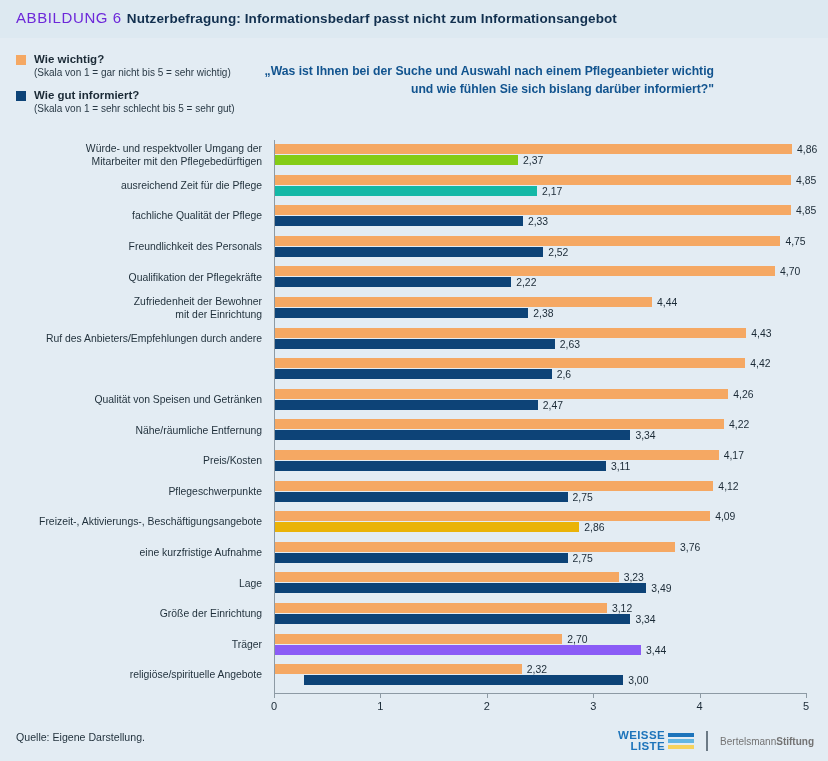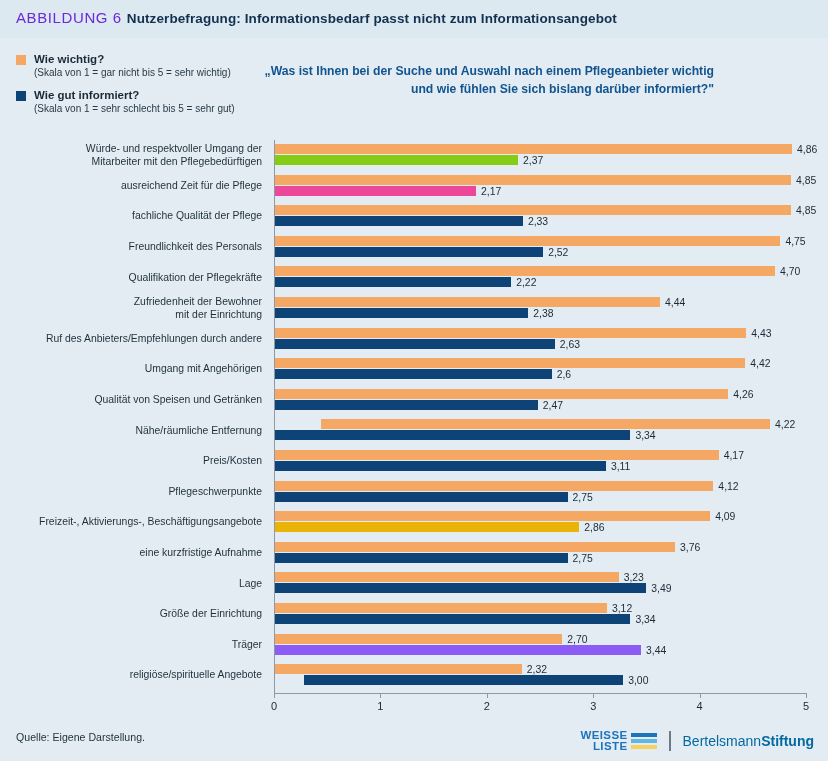--- a/index.html
+++ b/index.html
@@ -226,22 +226,22 @@
     width: 26px;
     height: 4px;
   }
   .logo-divider {
     width: 2px;
     height: 20px;
     background: #6c7a85;
     margin: 0 12px;
   }
   .bst {
-    font-size: 14px;
-    color: #0369a1;
+    font-size: 10px;
+    color: #737373;
     white-space: nowrap;
   }
   .bst b { font-weight: bold; }
 </style>
 </head>
 <body>
 
 <div class="header-band"></div>
 <div class="fig-title">
   <span class="fig-label">ABBILDUNG 6</span><span class="fig-headline">Nutzerbefragung: Informationsbedarf passt nicht zum Informationsangebot</span>
@@ -275,21 +275,21 @@
           </div>
           <div class="bar bar-informed" style="width: 243px; background: #84cc16;">
             <span class="bar-value">2,37</span>
           </div>
         </div>
         <div class="row">
           <div class="cat-label">ausreichend Zeit für die Pflege</div>
           <div class="bar bar-important" style="width: 516.04px; background: rgb(245, 168, 99);">
             <span class="bar-value">4,85</span>
           </div>
-          <div class="bar bar-informed" style="width: 201px; background: #ec4899;">
+          <div class="bar bar-informed" style="width: 262px; background: #14b8a6;">
             <span class="bar-value">2,17</span>
           </div>
         </div>
         <div class="row">
           <div class="cat-label">fachliche Qualität der Pflege</div>
           <div class="bar bar-important" style="width: 516.04px; background: rgb(245, 168, 99);">
             <span class="bar-value">4,85</span>
           </div>
           <div class="bar bar-informed" style="width: 247.912px; background: rgb(13, 67, 119);">
             <span class="bar-value">2,33</span>
@@ -309,57 +309,56 @@
           <div class="bar bar-important" style="width: 500.08px; background: rgb(245, 168, 99);">
             <span class="bar-value">4,70</span>
           </div>
           <div class="bar bar-informed" style="width: 236.208px; background: rgb(13, 67, 119);">
             <span class="bar-value">2,22</span>
           </div>
         </div>
         <div class="row">
           <div class="cat-label">Zufriedenheit der Bewohner
 mit der Einrichtung</div>
-          <div class="bar bar-important" style="width: 377px; background: rgb(245, 168, 99); padding-left: 8px;">
+          <div class="bar bar-important" style="width: 377px; background: rgb(245, 168, 99);">
             <span class="bar-value">4,44</span>
           </div>
           <div class="bar bar-informed" style="width: 253.232px; background: rgb(13, 67, 119);">
             <span class="bar-value">2,38</span>
           </div>
         </div>
         <div class="row">
           <div class="cat-label">Ruf des Anbieters/Empfehlungen durch andere</div>
           <div class="bar bar-important" style="width: 471.352px; background: rgb(245, 168, 99);">
             <span class="bar-value">4,43</span>
           </div>
           <div class="bar bar-informed" style="width: 279.832px; background: rgb(13, 67, 119);">
             <span class="bar-value">2,63</span>
           </div>
         </div>
         <div class="row">
-          <div class="cat-label">Umgang mit Angehörigen</div>
           <div class="bar bar-important" style="width: 470.288px; background: rgb(245, 168, 99);">
             <span class="bar-value">4,42</span>
           </div>
           <div class="bar bar-informed" style="width: 276.64px; background: rgb(13, 67, 119);">
             <span class="bar-value">2,6</span>
           </div>
         </div>
         <div class="row">
           <div class="cat-label">Qualität von Speisen und Getränken</div>
           <div class="bar bar-important" style="width: 453.264px; background: rgb(245, 168, 99);">
             <span class="bar-value">4,26</span>
           </div>
           <div class="bar bar-informed" style="width: 262.808px; background: rgb(13, 67, 119);">
             <span class="bar-value">2,47</span>
           </div>
         </div>
         <div class="row">
           <div class="cat-label">Nähe/räumliche Entfernung</div>
-          <div class="bar bar-important" style="width: 449.008px; background: rgb(245, 168, 99); margin-left: 46px;">
+          <div class="bar bar-important" style="width: 449.008px; background: rgb(245, 168, 99);">
             <span class="bar-value">4,22</span>
           </div>
           <div class="bar bar-informed" style="width: 355.376px; background: rgb(13, 67, 119);">
             <span class="bar-value">3,34</span>
           </div>
         </div>
         <div class="row">
           <div class="cat-label">Preis/Kosten</div>
           <div class="bar bar-important" style="width: 443.688px; background: rgb(245, 168, 99);">
             <span class="bar-value">4,17</span>

